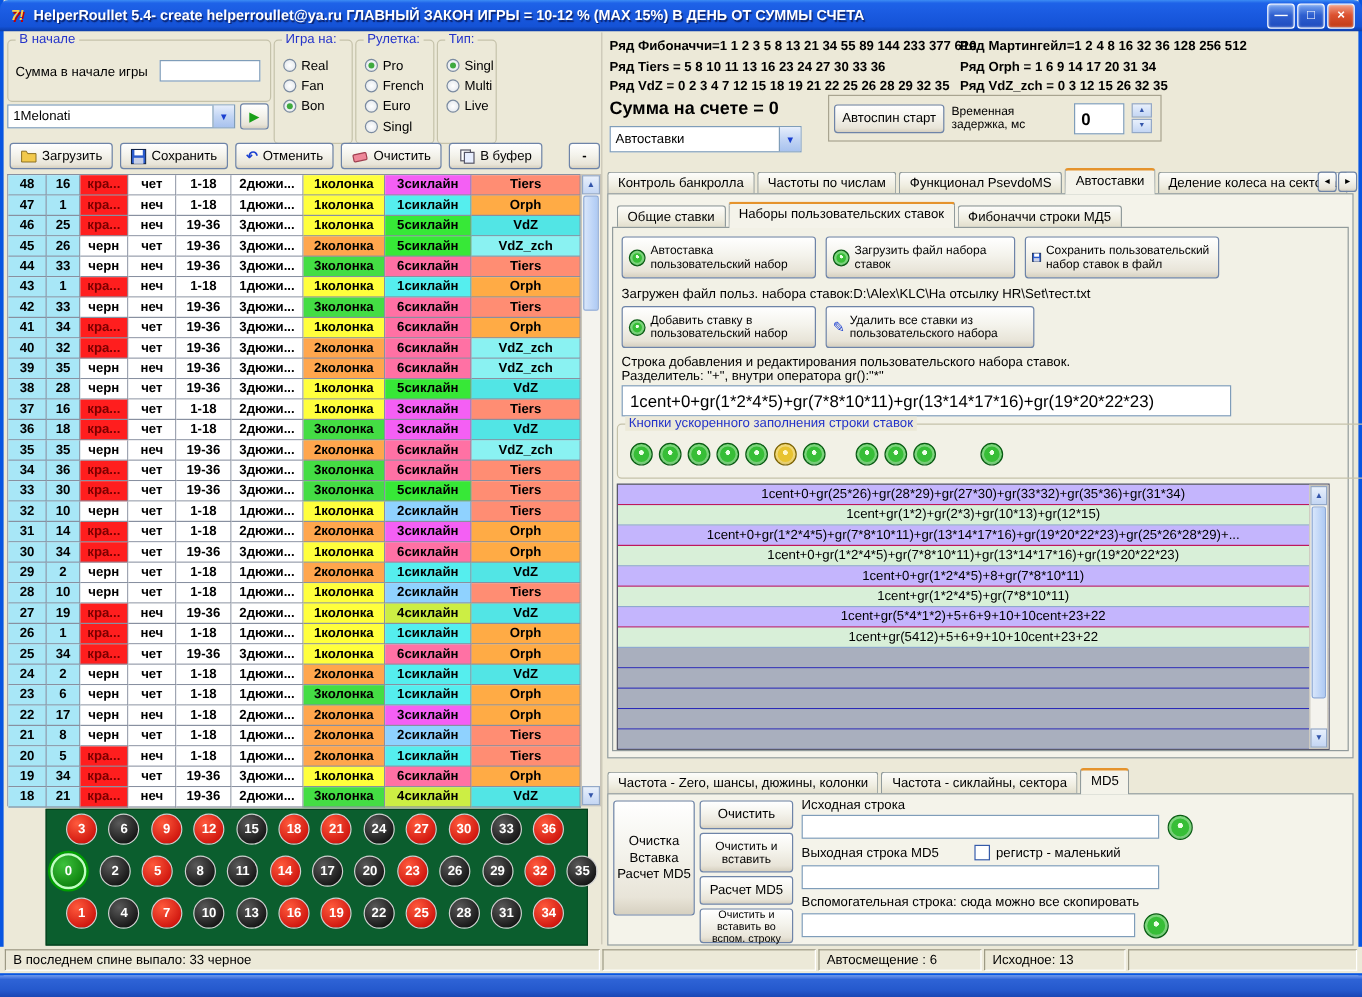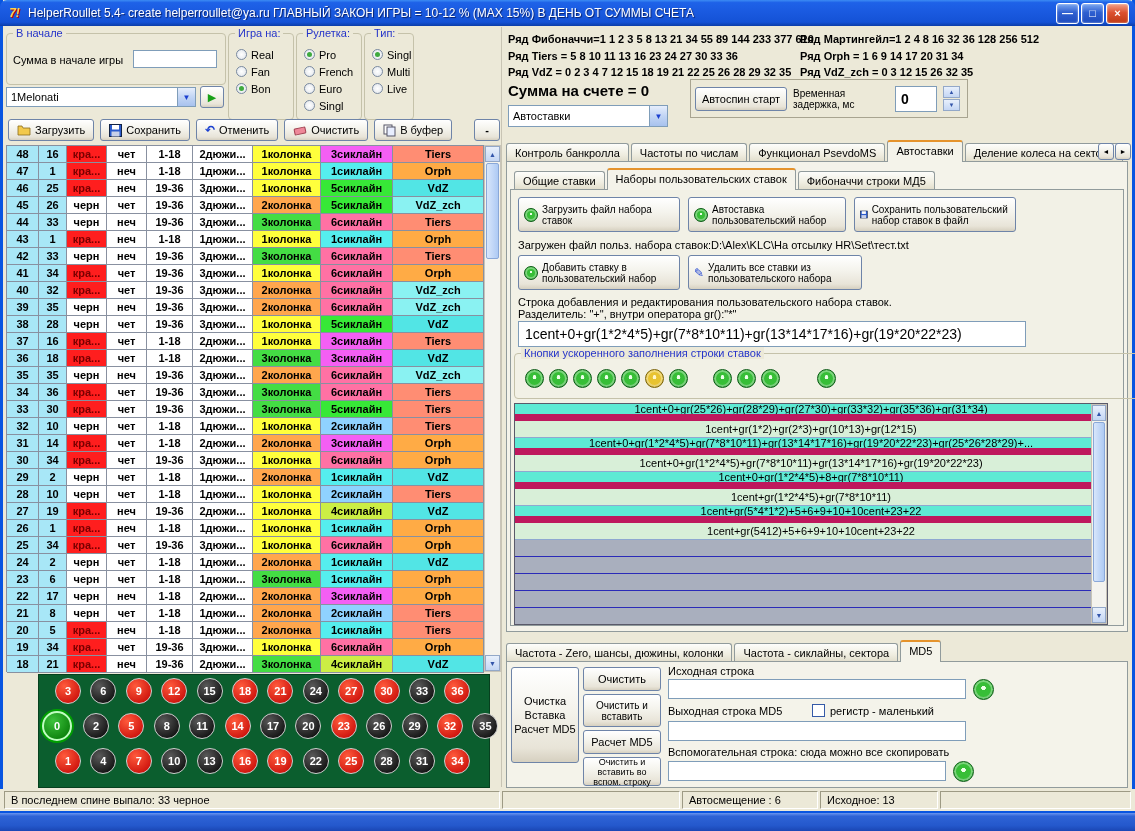--- a/index.html
+++ b/index.html
@@ -8,21 +8,21 @@
   .abs{position:absolute;}
 
   
   #window-frame{left:0;top:0;width:1135px;height:813px;background:#ECE9D8;
     border-left:3px solid #0855E1;border-right:3px solid #0855E1;border-bottom:3px solid #0855E1;box-sizing:border-box;}
   #titlebar{left:0;top:0;width:1135px;height:26px;border-radius:7px 7px 0 0;box-sizing:border-box;
     background:linear-gradient(180deg,#3C8CF4 0%,#1E62E8 10%,#1A5AE0 45%,#1452D6 85%,#0C3DA8 100%);
     display:flex;align-items:center;padding:0 6px;gap:5px;}
   #app-icon{width:17px;height:17px;font-size:12px;font-weight:bold;font-style:italic;color:#FFD34A;
     text-shadow:1px 1px 0 #C00000;display:flex;align-items:center;justify-content:center;}
-  #title-text{color:#fff;font-size:12px;font-weight:normal;text-shadow:1px 1px 1px rgba(0,0,40,.65);
+  #title-text{color:#fff;font-size:12px;font-weight:bold;text-shadow:1px 1px 1px rgba(0,0,40,.65);
     white-space:nowrap;overflow:hidden;flex:1;}
   #win-buttons{display:flex;gap:2px;}
   .winbtn{width:21px;height:19px;border-radius:3px;border:1px solid #fff;display:flex;align-items:center;justify-content:center;
     color:#fff;font-size:11px;font-weight:bold;background:linear-gradient(180deg,#7AA6F0,#2E5FD0 45%,#1E4BBE);
     box-shadow:inset 0 0 2px rgba(255,255,255,.7);}
   .winbtn.close{background:linear-gradient(180deg,#F0A088,#DC5130 45%,#C03A14);}
 
   
   .gbox{position:absolute;border:1px solid #C5C2AA;border-radius:4px;}
   .legend{position:absolute;top:-7px;left:6px;background:#ECE9D8;padding:0 3px;font-size:11px;color:#2433C9;white-space:nowrap;}
@@ -114,21 +114,21 @@
   #chips-box{left:514px;top:353px;width:594px;height:44px;padding-left:36px;}
   .chip{display:inline-block;width:19px;height:19px;border-radius:50%;box-sizing:border-box;
     background:radial-gradient(circle at 50% 42%,#EDFFE8 0 14%,#37BE37 16% 58%,#0E7A1E 100%);
     border:1px solid #0A5A14;box-shadow:inset 0 0 0 2px rgba(255,255,255,.35);}
   .chip.small{width:14px;height:14px;flex:0 0 auto;}
   .chip.red{background:radial-gradient(circle at 50% 42%,#FFECEC 0 14%,#E05050 16% 58%,#8A1010 100%);border-color:#701010;}
   .chip.gold{background:radial-gradient(circle at 50% 42%,#FFF6C8 0 14%,#E8C330 16% 58%,#9A7A06 100%);border-color:#7A6206;}
 
   #betlist{left:514px;top:403px;width:594px;height:222px;border:1px solid #5A5A6A;background:#A9AFBE;box-sizing:border-box;overflow:hidden;}
   .betrow{height:17px;display:flex;align-items:center;justify-content:center;font-size:11px;white-space:nowrap;overflow:hidden;box-sizing:border-box;}
-  .betrow.odd{background:#5eead4;border-bottom:7px solid #be185d;}
+  .betrow.odd{background:#c4b5fd;border-bottom:1px solid #be185d;}
   .betrow.even{background:#D8EFD8;border-bottom:1px solid #8FA8D0;}
   .betrow.empty{background:#A9AFBE;border-bottom:1px solid #2A2AB8;}
 
   
   #bottom-panel{left:506px;top:661px;width:622px;height:127px;}
   #md5-big-button{left:511px;top:667px;width:68px;height:96px;font-size:11px;line-height:14px;text-align:center;padding:2px;}
   #md5-clear{left:583px;top:667px;width:78px;height:24px;}
   #md5-clearpaste{left:583px;top:694px;width:78px;height:33px;font-size:10px;line-height:11px;text-align:center;}
   #md5-calc{left:583px;top:730px;width:78px;height:24px;}
   #md5-clearpaste-aux{left:583px;top:757px;width:78px;height:29px;font-size:9px;line-height:10px;text-align:center;}
@@ -684,25 +684,25 @@
 <div class="tabstrip" id="sub-tabs" style="left:514px;top:167px;">
     <span class="tab">Общие ставки</span>
     <span class="tab active">Наборы пользовательских ставок</span>
     <span class="tab">Фибоначчи строки МД5</span>
   </div>
 <div class="tabpanel abs" id="sub-panel"></div>
 
 <div class="btnrow" id="row1-buttons" style="left:518px;top:197px;">
     <div class="btn panelbtn">
       <span class="chip small"></span>
-      <span>Загрузить файл набора ставок</span>
+      <span>Автоставка пользовательский набор</span>
     </div>
     <div class="btn panelbtn">
       <span class="chip small"></span>
-      <span>Автоставка пользовательский набор</span>
+      <span>Загрузить файл набора ставок</span>
     </div>
     <div class="btn panelbtn">
       <svg width="13" height="13" viewBox="0 0 13 13">
         <rect x="0.5" y="0.5" width="12" height="12" fill="#2B5BCC" stroke="#112244"></rect>
         <rect x="3" y="1" width="7" height="4.5" fill="#fff"></rect>
         <rect x="2.5" y="7.5" width="8" height="5" fill="#C8D0E8"></rect>
       </svg>
       <span>Сохранить пользовательский набор ставок в файл</span>
     </div>
   </div>

